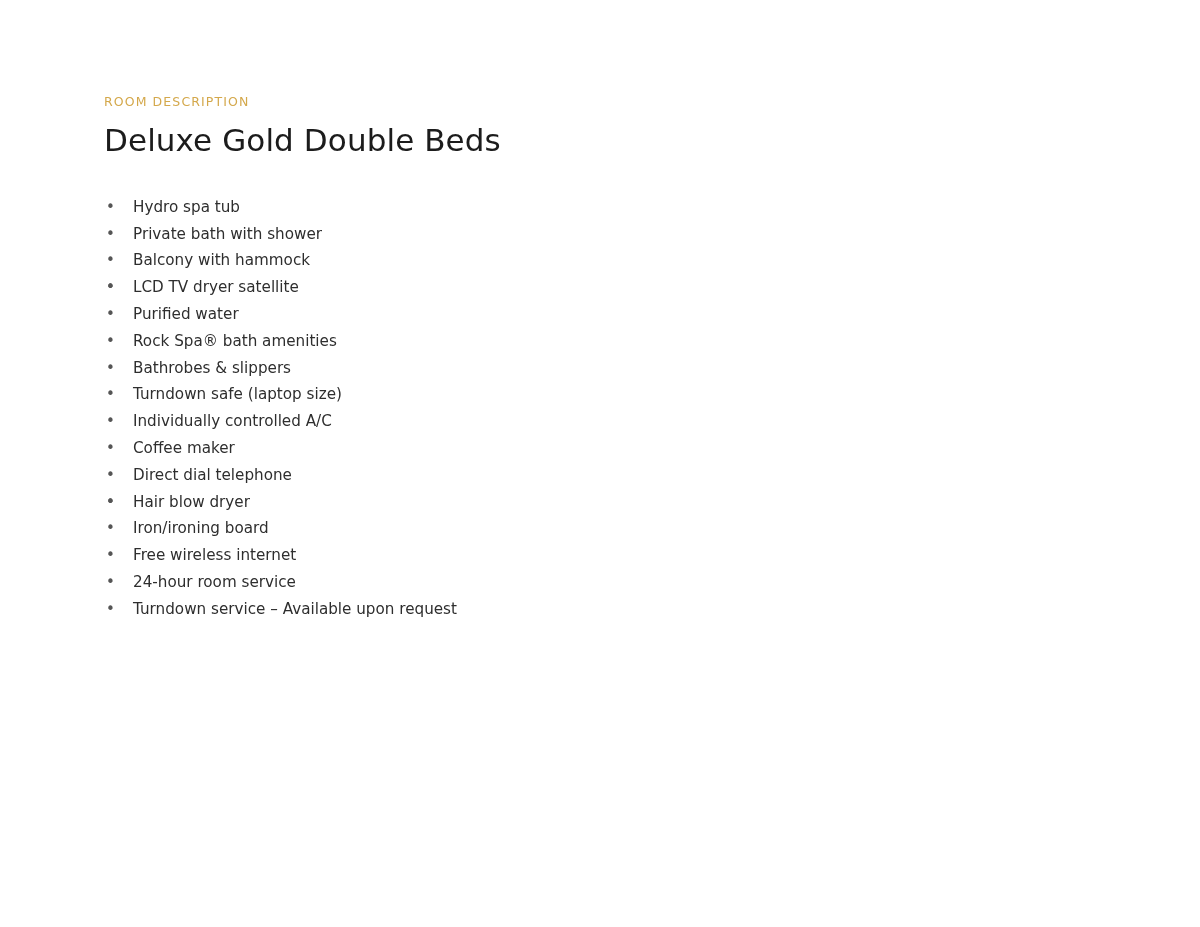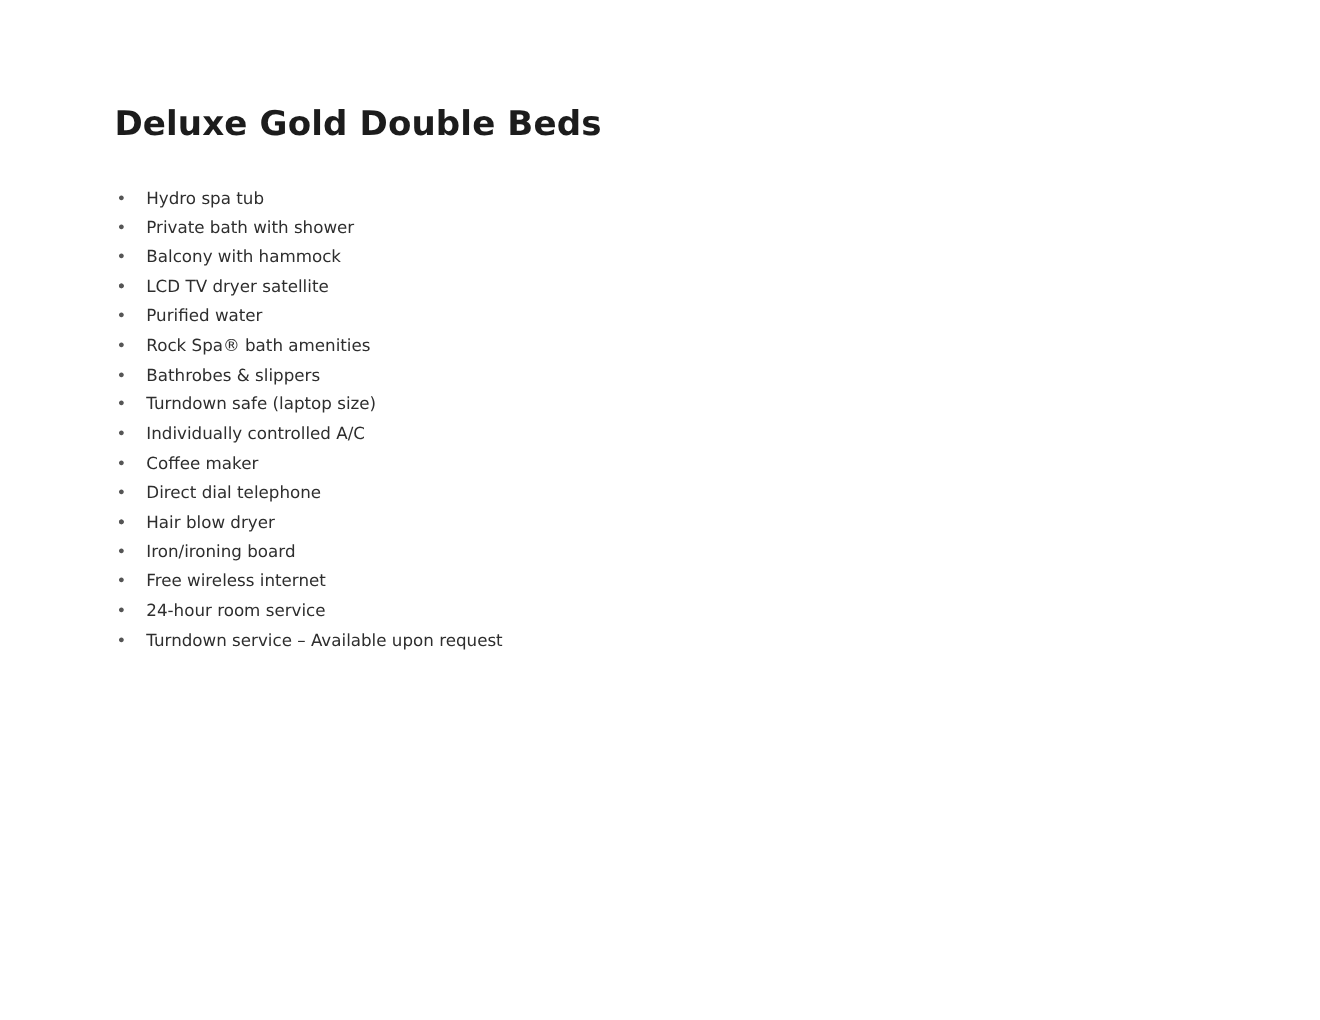--- a/index.html
+++ b/index.html
@@ -30,21 +30,21 @@
     font-size: 12.5px;
     letter-spacing: 1.1px;
     color: #d4a84b;
     text-transform: uppercase;
     font-weight: 400;
     margin: 0 0 12px 0;
     line-height: 1.2;
   }
   .title {
     font-size: 31px;
-    font-weight: 700;
+    font-weight: 400;
     color: #1c1c1c;
     margin: 0 0 34px 0;
     line-height: 1.25;
     letter-spacing: 0.1px;
   }
   .intro {
     font-size: 15.6px;
     line-height: 28px;
     color: #2e2e2e;
     margin: 0 0 28px 0;
@@ -80,20 +80,21 @@
     font-size: 15.3px;
     line-height: 26.5px;
     color: #2e2e2e;
   }
 </style>
 </head>
 <body>
 
 <div class="page">
   <div class="content">
+    <div class="eyebrow">ROOM DESCRIPTION</div>
     <h1 class="title">Deluxe Gold Double Beds</h1>
     <ul class="amenities">
       <li><span class="bullet">•</span><span>Hydro spa tub</span></li>
       <li><span class="bullet">•</span><span>Private bath with shower</span></li>
       <li><span class="bullet">•</span><span>Balcony with hammock</span></li>
       <li><span class="bullet">•</span></li>
       <li><span class="bullet">•</span><span>LCD TV dryer satellite</span></li>
       <li><span class="bullet">•</span><span>Purified water</span></li>
       <li><span class="bullet">•</span><span>Rock Spa® bath amenities</span></li>
       <li><span class="bullet">•</span><span>Bathrobes &amp; slippers</span></li>

